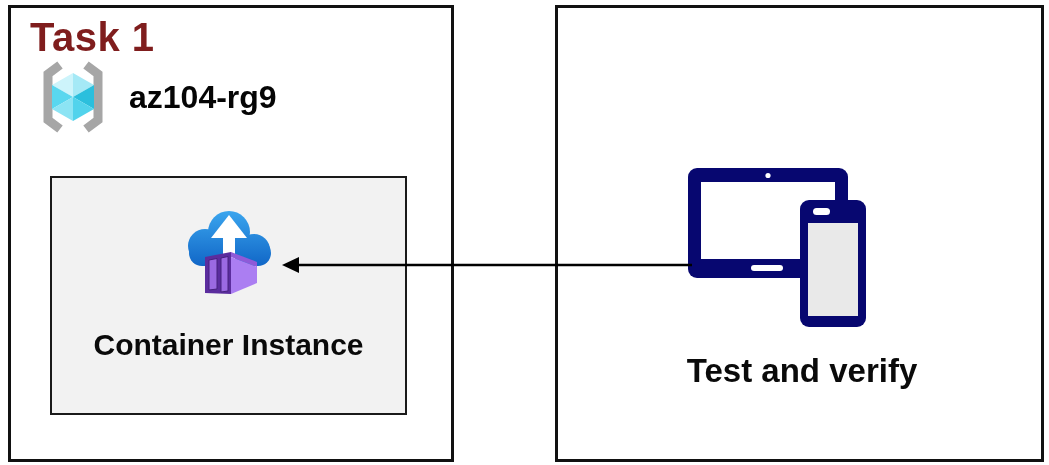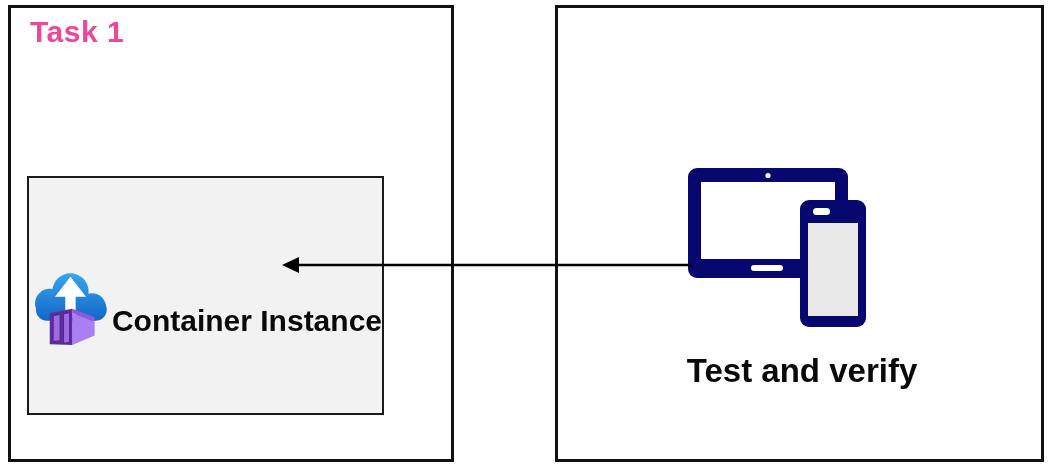--- a/index.html
+++ b/index.html
@@ -7,50 +7,63 @@
   .canvas {
     position:relative; width:1049px; height:465px; background:#ffffff; overflow:hidden;
   }
   .panel {
     position:absolute; top:5px; height:457px; background:#ffffff;
     border:3px solid #111111;
   }
   .panel-left  { left:8px;   width:446px; }
   .panel-right { left:555px; width:489px; }
   .panel-title {
-    position:absolute; top:7px; font-size:30px; font-weight:bold; color:#ec4899;
+    position:absolute; top:7px; font-size:40px; font-weight:bold; color:#7f1d1d;
     letter-spacing:0.5px;
   }
   .panel-left  .panel-title { left:19px; }
   .panel-right .panel-title { left:23px; }
   .rg-row {
     position:absolute; left:22px; top:52px; display:flex; align-items:center; gap:16px;
   }
   .rg-name { font-size:32px; font-weight:bold; color:#050505; }
   .inner-box {
-    position:absolute; left:16px; top:168px; width:357px; height:239px;
+    position:absolute; left:39px; top:168px; width:357px; height:239px;
     background:#f2f2f2; border:2px solid #1a1a1a;
-    display:flex; flex-direction:row; align-items:center; padding-top:22px;
+    display:flex; flex-direction:column; align-items:center; padding-top:22px;
   }
   .inner-label { margin-top:28px; font-size:30px; font-weight:bold; color:#0a0a0a; white-space:nowrap; }
   .devices-wrap { position:absolute; left:130px; top:160px; width:178px; height:159px; }
   .test-label {
     position:absolute; left:12px; top:344px; width:464px; text-align:center;
     font-size:33px; font-weight:bold; color:#0a0a0a; white-space:nowrap;
   }
   .arrow-svg { position:absolute; left:280px; top:250px; width:415px; height:30px; }
 </style>
 </head>
 <body>
 
 <div class="canvas">
 
   <div class="panel panel-left">
     <div class="panel-title">Task 1</div>
 
+    <div class="rg-row">
+      <svg width="80" height="74" viewBox="0 0 80 74">
+        <path d="M27,5 L15,14 L15,60 L27,69" fill="none" stroke-width="9" stroke-linejoin="miter" stroke="#a6a6a6"></path>
+        <path d="M53,5 L65,14 L65,60 L53,69" fill="none" stroke-width="9" stroke-linejoin="miter" stroke="#a6a6a6"></path>
+        <polygon points="40,13 19,25 40,37" fill="#cdf4fb"></polygon>
+        <polygon points="40,13 61,25 40,37" fill="#a5e9f6"></polygon>
+        <polygon points="19,25 19,49 40,37" fill="#59d7ef"></polygon>
+        <polygon points="19,49 40,61 40,37" fill="#8ce4f4"></polygon>
+        <polygon points="61,25 61,49 40,37" fill="#2bbfdd"></polygon>
+        <polygon points="61,49 40,61 40,37" fill="#52d3ec"></polygon>
+      </svg>
+      <span class="rg-name">az104-rg9</span>
+    </div>
 
     <div class="inner-box">
       <svg width="96" height="100" viewBox="0 0 96 100">
         <defs>
           <linearGradient id="cloudGrad" gradientUnits="userSpaceOnUse" x1="48" y1="11" x2="48" y2="70">
             <stop offset="0" stop-color="#3aa5ee"></stop>
             <stop offset="1" stop-color="#0e62c4"></stop>
           </linearGradient>
         </defs>
         <g>

